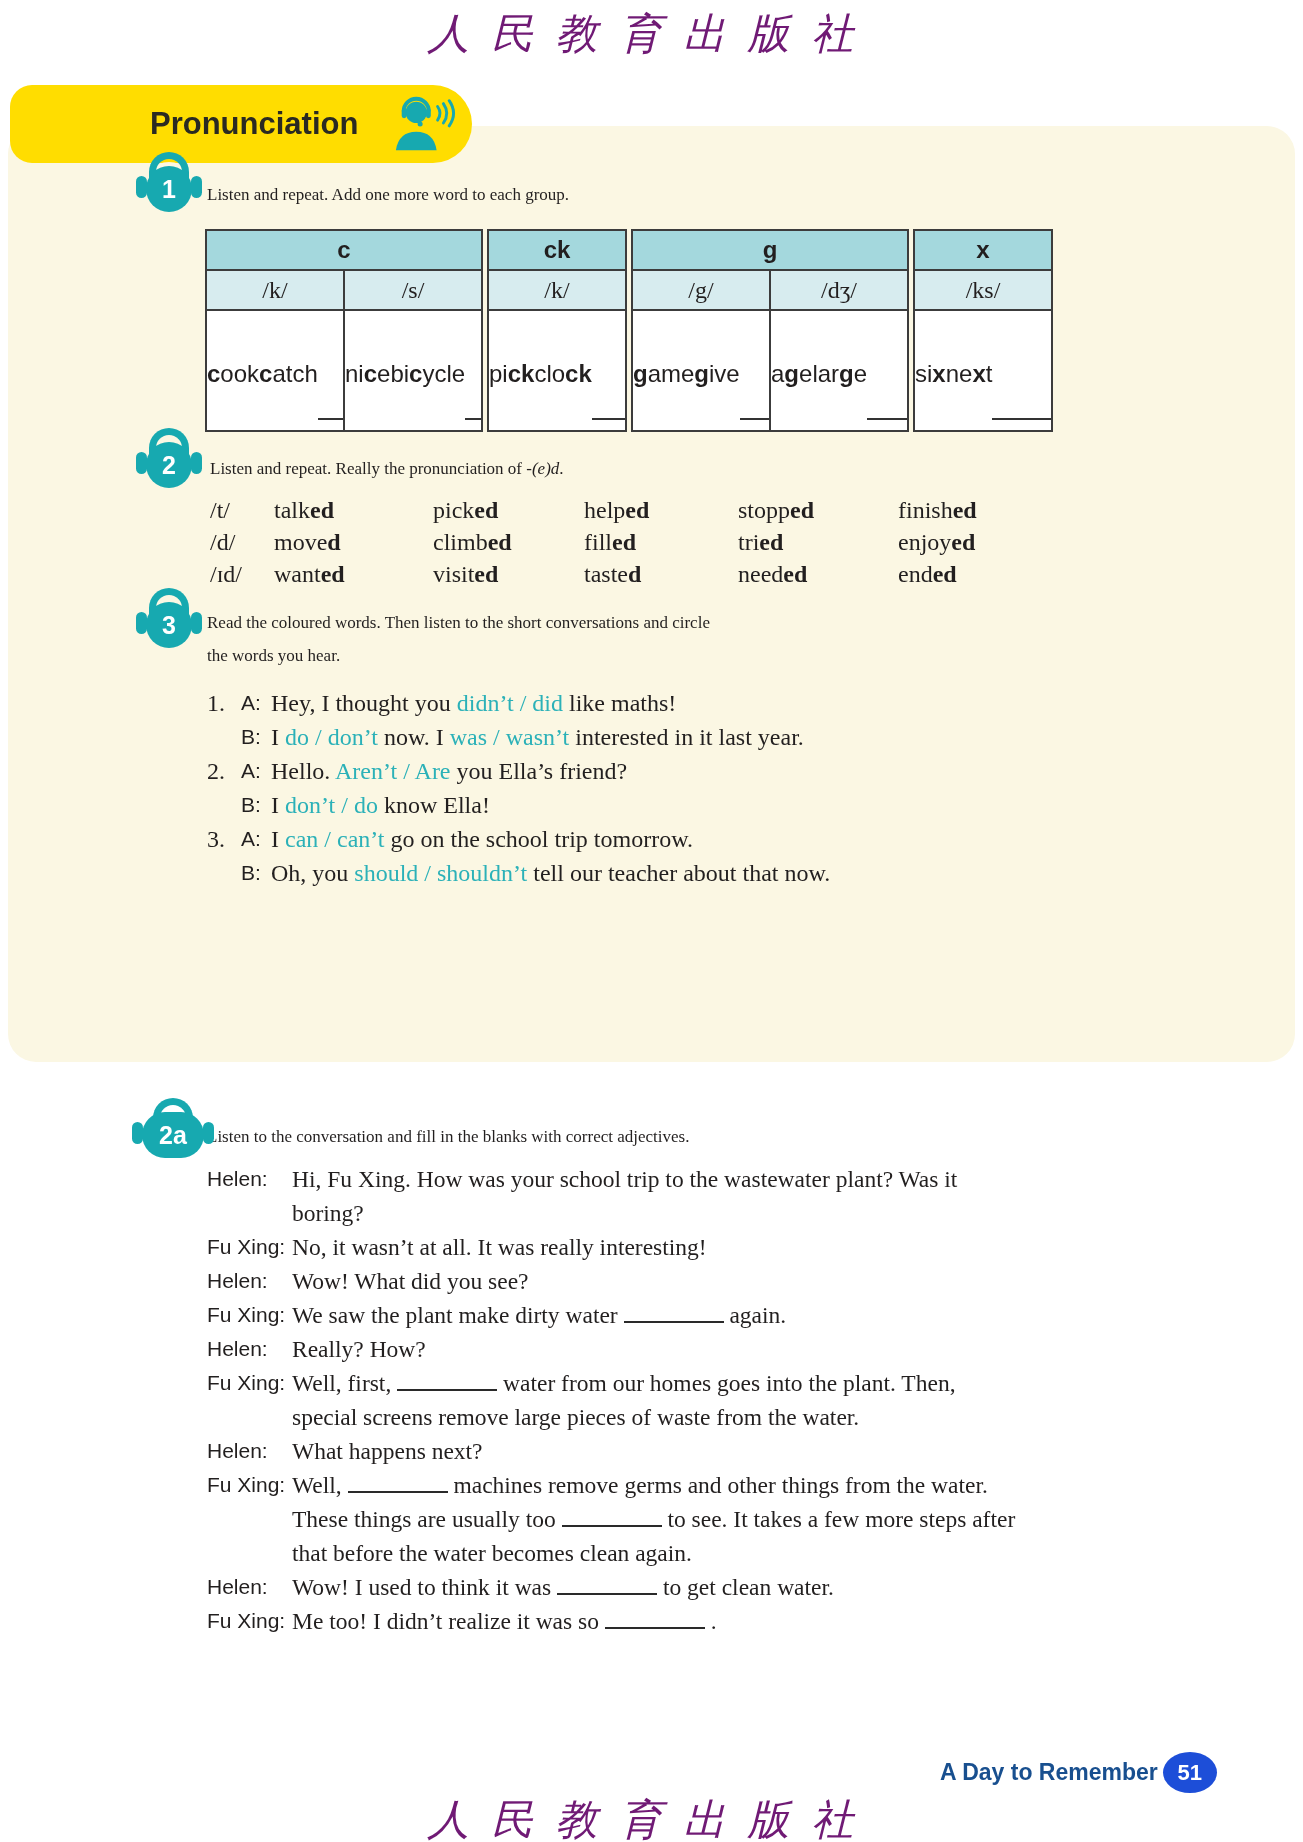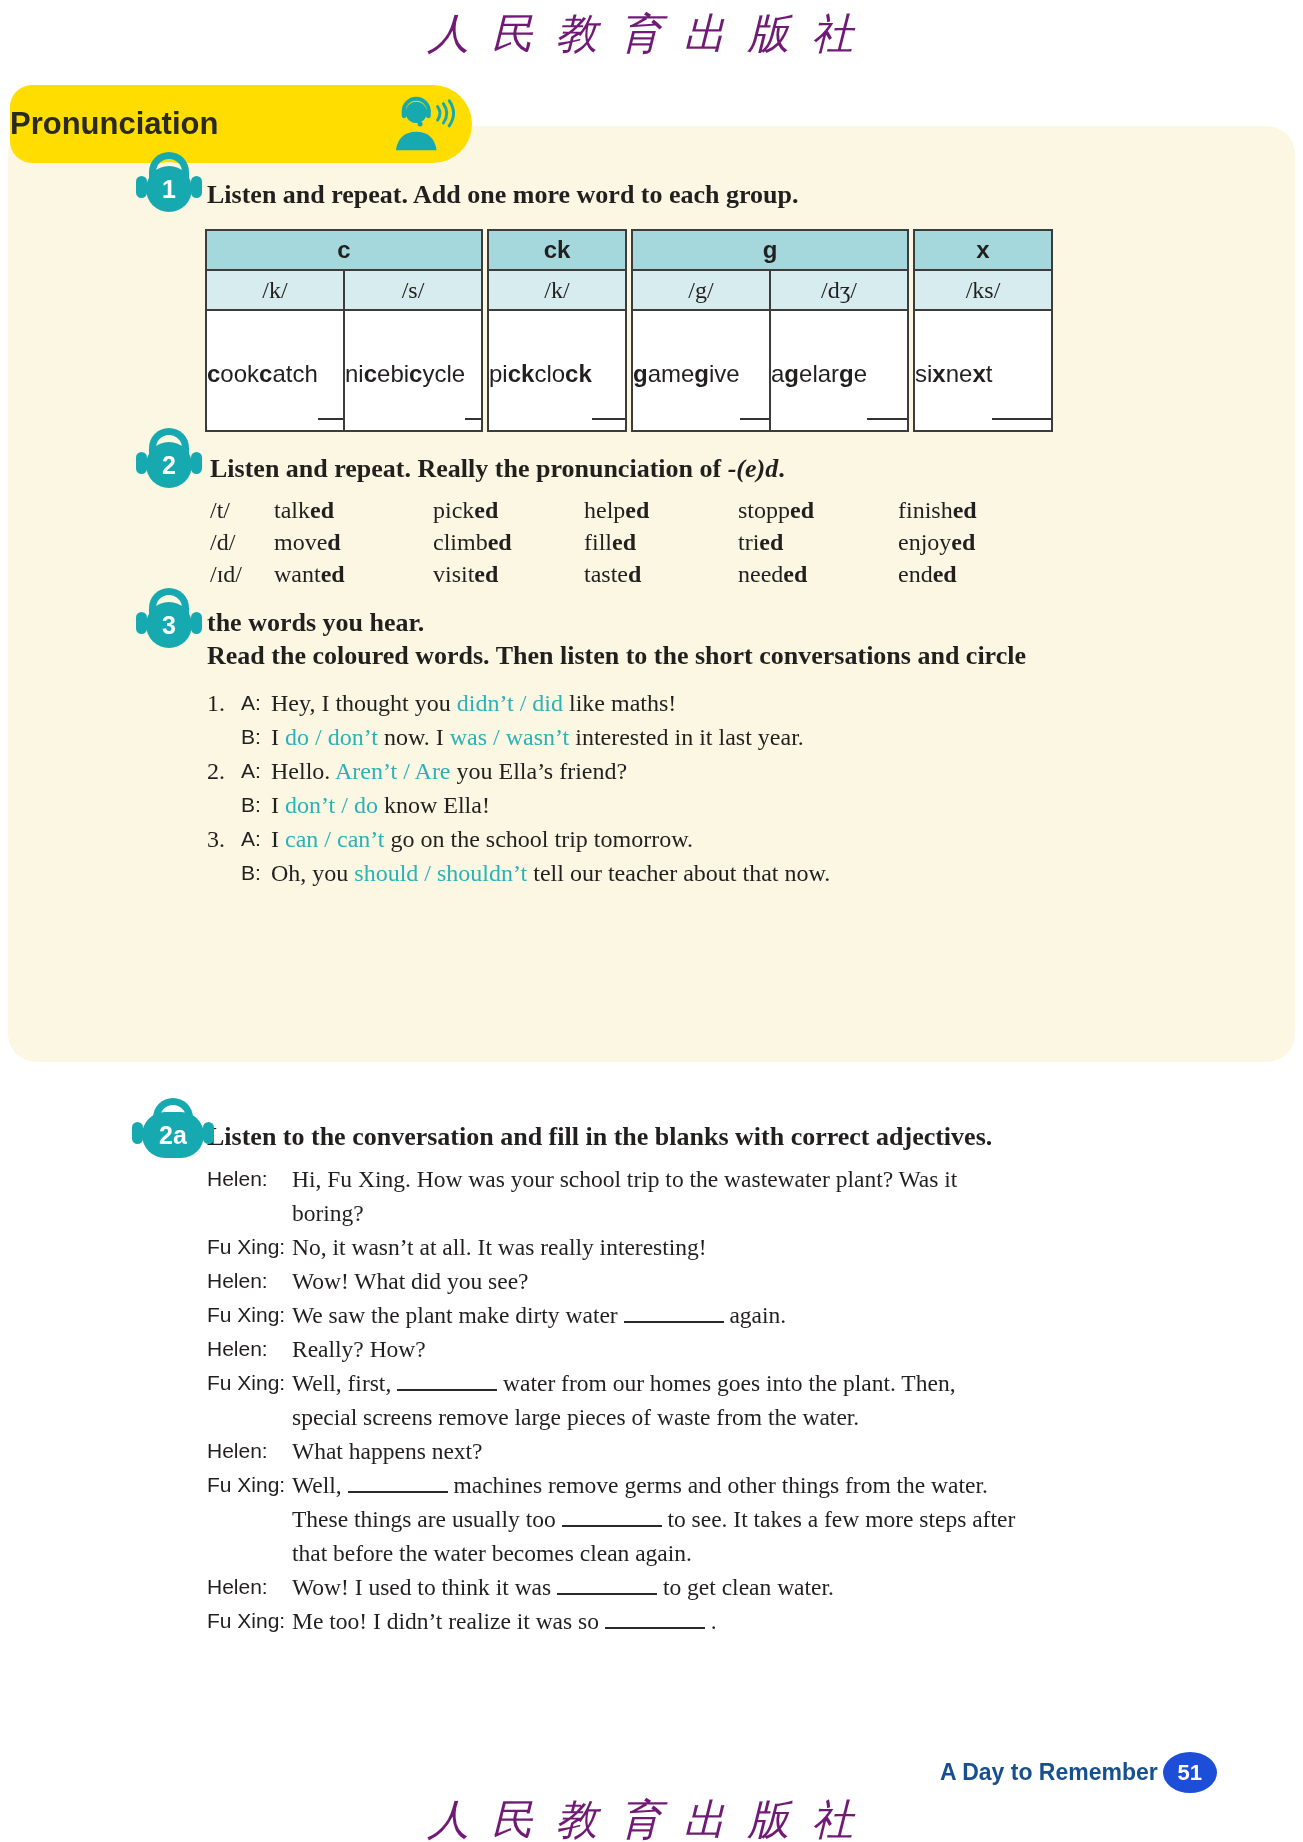--- a/index.html
+++ b/index.html
@@ -13,40 +13,40 @@
   .cn-logo.top{top:6px;}
   .cn-logo.bottom{top:1792px;}
 
   
   .panel{position:absolute;left:8px;top:126px;width:1287px;height:936px;
          background:#fbf7e3;border-radius:28px;}
 
   
   .banner{position:absolute;left:10px;top:85px;width:462px;height:78px;background:#ffdd00;
           border-radius:22px 39px 39px 22px;display:flex;align-items:center;}
-  .banner-title{font-family:"Liberation Sans",sans-serif;
+  .banner-title{margin-left:140px;font-family:"Liberation Sans",sans-serif;
                 font-weight:bold;font-size:31px;color:#2a2a22;}
   .banner-icon{position:absolute;right:16px;top:8px;}
 
   
   .badge{position:absolute;box-sizing:border-box;height:46px;width:46px;border-radius:50%;
          background:#17a9b0;color:#fff;display:flex;align-items:center;justify-content:center;
          font-family:"Liberation Sans",sans-serif;font-weight:bold;font-size:25px;
          box-shadow:0 0 0 4px #fbf7e3;z-index:3;}
   .badge::before{content:"";position:absolute;left:50%;transform:translateX(-50%);top:-14px;
          width:40px;height:26px;border:7px solid #17a9b0;border-bottom:none;
          border-radius:22px 22px 0 0;box-sizing:border-box;}
   .badge::after{content:"";position:absolute;top:10px;left:-10px;width:11px;height:22px;
          border-radius:6px;background:#17a9b0;box-shadow:55px 0 0 #17a9b0;}
   .badge.wide{width:62px;border-radius:23px;}
   .badge.wide::after{box-shadow:71px 0 0 #17a9b0;}
   .badge.on-white{box-shadow:0 0 0 4px #ffffff;}
 
   
-  .ex-heading{position:absolute;font-weight:bold;font-size:26px;line-height:33px;z-index:2;}
+  .ex-heading{position:absolute;font-weight:normal;font-size:17px;line-height:33px;z-index:2;}
 
   
   .ptable{position:absolute;left:205px;top:229px;display:flex;gap:4px;z-index:2;}
   .tg{border:2px solid #3c3c3c;background:#fff;}
   .tg-head{height:38px;background:#a4d8dd;border-bottom:2px solid #3c3c3c;display:flex;
            align-items:center;justify-content:center;
            font-family:"Liberation Sans",sans-serif;font-weight:bold;font-size:24px;}
   .tg-cols{display:flex;}
   .tcol{width:136px;}
   .tcol + .tcol{border-left:2px solid #3c3c3c;}
@@ -200,22 +200,22 @@
       <div>/ɪd/</div>
       <div>want<b>ed</b></div>
       <div>visit<b>ed</b></div>
       <div>taste<b>d</b></div>
       <div>need<b>ed</b></div>
       <div>end<b>ed</b></div>
     </div>
 
   <div class="badge" style="left:146px;top:602px;">3</div>
   <div class="ex-heading" id="ex3-heading" style="left:207px;top:606px;">
+      <div>Read the coloured words. Then listen to the short conversations and circle</div>
       <div>the words you hear.</div>
-      <div>Read the coloured words. Then listen to the short conversations and circle</div>
     </div>
   <div id="ex3-list">
       <div class="c-row">
         <div class="c-num">1.</div>
         <div class="c-spk">A:</div>
         <div class="c-txt">Hey, I thought you <span class="accent">didn’t / did</span> like maths!</div>
       </div>
       <div class="c-row">
         <div class="c-num"></div>
         <div class="c-spk">B:</div>

